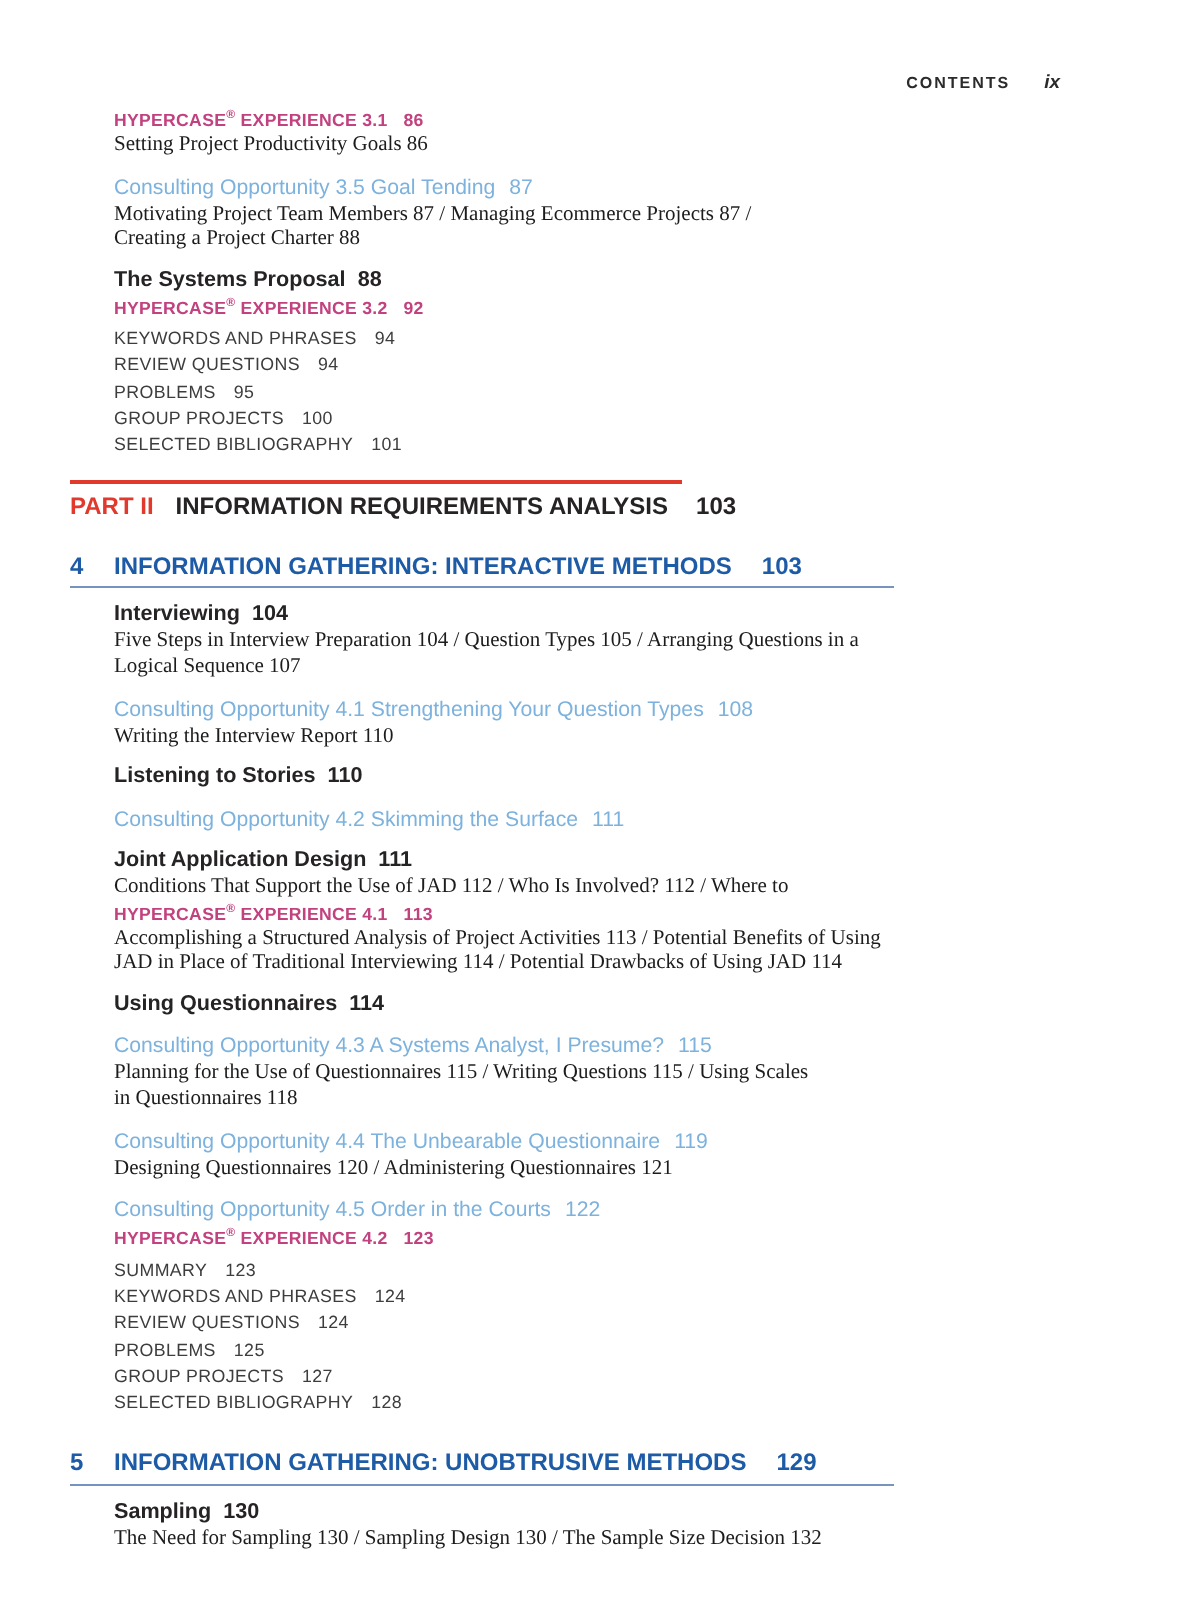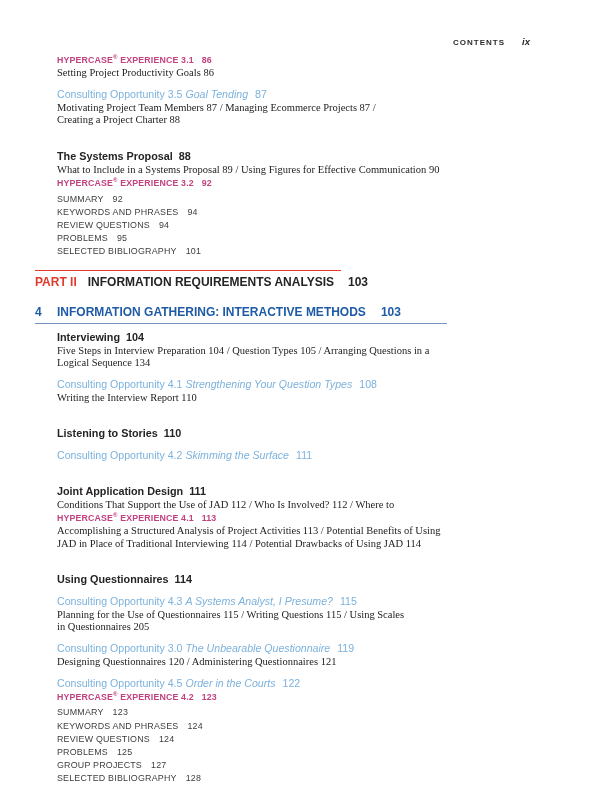--- a/index.html
+++ b/index.html
@@ -42,29 +42,29 @@
 
   .capsline{
     font-size:8.9px;color:#3d3d3d;line-height:13.2px;
     letter-spacing:.2px;white-space:nowrap;
   }
   .capsline .pg{margin-left:9px;}
   .hypercase + .capsline{margin-top:2.5px;}
 
   .boldhead{
     font-size:10.8px;font-weight:bold;color:#262324;
-    line-height:13px;margin-top:23px;white-space:nowrap;
+    line-height:13px;margin-top:7px;white-space:nowrap;
   }
   .boldhead .pg{margin-left:6px;}
 
   .consulting{
     font-size:10.6px;color:#7cb2dd;line-height:13px;
     margin-top:8.5px;white-space:nowrap;
   }
-  .consulting .it{font-style:italic;}
+  .consulting .it{}
   .consulting .pg{margin-left:7px;}
 
   .partwrap{margin-left:-22px;margin-top:11px;}
   .redline{width:306px;height:1.6px;background:#e13a2c;}
   .partline{
     margin-top:4px;font-size:12px;font-weight:bold;line-height:14px;
     white-space:nowrap;
   }
   .plabel{color:#e13a2c;margin-right:11px;}
   .ptitle{color:#262324;}
@@ -90,49 +90,48 @@
     <span class="contents-label">CONTENTS</span>
     <span class="folio">ix</span>
   </div>
   <div class="content">
       <div class="hypercase"><span>HYPERCASE</span><span class="rmark">®</span><span> EXPERIENCE 3.1</span><span class="pg">86</span></div>
       <div class="serifline">Setting Project Productivity Goals 86</div>
       <div class="consulting"><span>Consulting Opportunity 3.5 </span><span class="it">Goal Tending</span><span class="pg">87</span></div>
       <div class="serifline">Motivating Project Team Members 87 / Managing Ecommerce Projects 87 /</div>
       <div class="serifline">Creating a Project Charter 88</div>
       <div class="boldhead"><span>The Systems Proposal</span><span class="pg">88</span></div>
-      <div class="serifline">What to Include in a Systems Proposal 89 / Using Figures for Effective Communication 90</div>
       <div class="hypercase"><span>HYPERCASE</span><span class="rmark">®</span><span> EXPERIENCE 3.2</span><span class="pg">92</span></div>
-      <div class="capsline"><span>SUMMARY</span><span class="pg">92</span></div>
       <div class="capsline"><span>KEYWORDS AND PHRASES</span><span class="pg">94</span></div>
       <div class="capsline"><span>REVIEW QUESTIONS</span><span class="pg">94</span></div>
       <div class="capsline"><span>PROBLEMS</span><span class="pg">95</span></div>
+      <div class="capsline"><span>GROUP PROJECTS</span><span class="pg">100</span></div>
       <div class="capsline"><span>SELECTED BIBLIOGRAPHY</span><span class="pg">101</span></div>
       <div class="partwrap">
         <div class="redline"></div>
         <div class="partline"><span class="plabel">PART II</span><span class="ptitle">INFORMATION REQUIREMENTS ANALYSIS</span><span class="pg">103</span></div>
       </div>
       <div class="chapter"><span class="cnum">4</span><span>INFORMATION GATHERING: INTERACTIVE METHODS</span><span class="pg">103</span></div>
       <div class="boldhead"><span>Interviewing</span><span class="pg">104</span></div>
       <div class="serifline">Five Steps in Interview Preparation 104 / Question Types 105 / Arranging Questions in a</div>
-      <div class="serifline">Logical Sequence 134</div>
+      <div class="serifline">Logical Sequence 107</div>
       <div class="consulting"><span>Consulting Opportunity 4.1 </span><span class="it">Strengthening Your Question Types</span><span class="pg">108</span></div>
       <div class="serifline">Writing the Interview Report 110</div>
       <div class="boldhead"><span>Listening to Stories</span><span class="pg">110</span></div>
       <div class="consulting"><span>Consulting Opportunity 4.2 </span><span class="it">Skimming the Surface</span><span class="pg">111</span></div>
       <div class="boldhead"><span>Joint Application Design</span><span class="pg">111</span></div>
       <div class="serifline">Conditions That Support the Use of JAD 112 / Who Is Involved? 112 / Where to</div>
       <div class="hypercase"><span>HYPERCASE</span><span class="rmark">®</span><span> EXPERIENCE 4.1</span><span class="pg">113</span></div>
       <div class="serifline">Accomplishing a Structured Analysis of Project Activities 113 / Potential Benefits of Using</div>
       <div class="serifline">JAD in Place of Traditional Interviewing 114 / Potential Drawbacks of Using JAD 114</div>
       <div class="boldhead"><span>Using Questionnaires</span><span class="pg">114</span></div>
       <div class="consulting"><span>Consulting Opportunity 4.3 </span><span class="it">A Systems Analyst, I Presume?</span><span class="pg">115</span></div>
       <div class="serifline">Planning for the Use of Questionnaires 115 / Writing Questions 115 / Using Scales</div>
-      <div class="serifline">in Questionnaires 205</div>
-      <div class="consulting"><span>Consulting Opportunity 3.0 </span><span class="it">The Unbearable Questionnaire</span><span class="pg">119</span></div>
+      <div class="serifline">in Questionnaires 118</div>
+      <div class="consulting"><span>Consulting Opportunity 4.4 </span><span class="it">The Unbearable Questionnaire</span><span class="pg">119</span></div>
       <div class="serifline">Designing Questionnaires 120 / Administering Questionnaires 121</div>
       <div class="consulting"><span>Consulting Opportunity 4.5 </span><span class="it">Order in the Courts</span><span class="pg">122</span></div>
       <div class="hypercase"><span>HYPERCASE</span><span class="rmark">®</span><span> EXPERIENCE 4.2</span><span class="pg">123</span></div>
       <div class="capsline"><span>SUMMARY</span><span class="pg">123</span></div>
       <div class="capsline"><span>KEYWORDS AND PHRASES</span><span class="pg">124</span></div>
       <div class="capsline"><span>REVIEW QUESTIONS</span><span class="pg">124</span></div>
       <div class="capsline"><span>PROBLEMS</span><span class="pg">125</span></div>
       <div class="capsline"><span>GROUP PROJECTS</span><span class="pg">127</span></div>
       <div class="capsline"><span>SELECTED BIBLIOGRAPHY</span><span class="pg">128</span></div>
       <div class="chapter"><span class="cnum">5</span><span>INFORMATION GATHERING: UNOBTRUSIVE METHODS</span><span class="pg">129</span></div>

